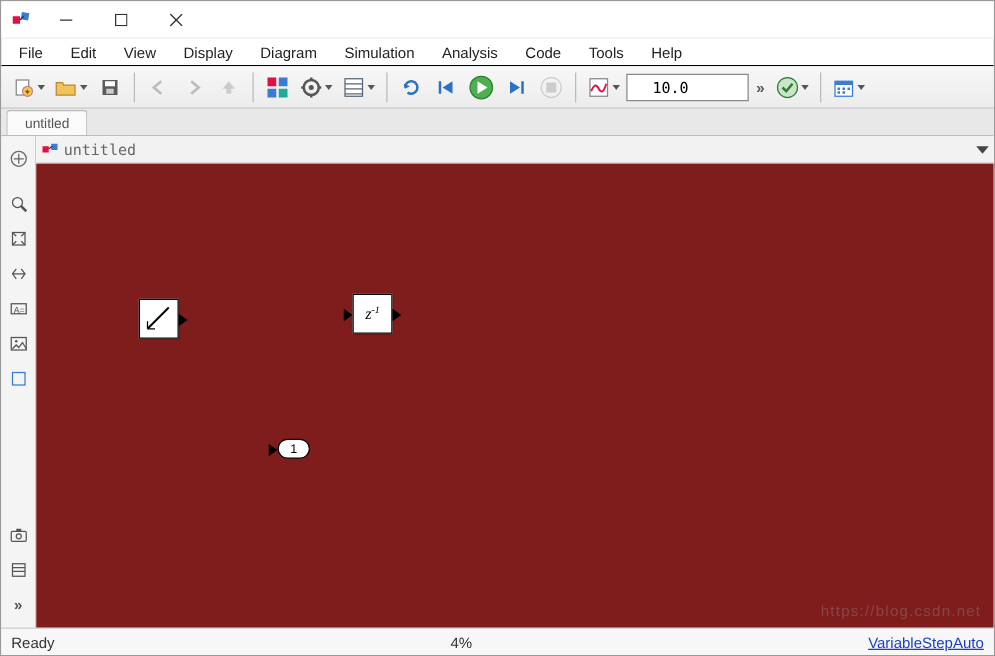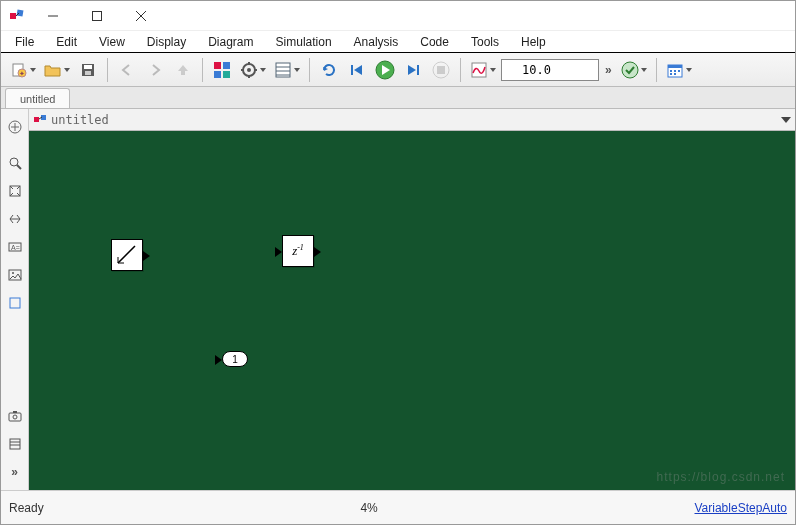--- a/index.html
+++ b/index.html
@@ -156,21 +156,21 @@
   .crumbbar .crumb-arrow {
     margin-left: auto;
     width: 0; height: 0;
     border-left: 5px solid transparent;
     border-right: 5px solid transparent;
     border-top: 6px solid #444;
   }
   .canvas {
     flex: 1;
     position: relative;
-    background: #14532d;
+    background: #7f1d1d;
     overflow: hidden;
   }
   .block {
     position: absolute;
     width: 32px; height: 32px;
     background: #fff;
     border: 1px solid #000;
     display: flex; align-items: center; justify-content: center;
     box-shadow: 1px 1px 0 rgba(0,0,0,0.15);
   }
@@ -202,21 +202,21 @@
   .watermark {
     position: absolute;
     right: 10px; bottom: 6px;
     color: rgba(150,150,150,0.35);
     font-size: 12px;
     letter-spacing: 1px;
     text-align: right;
   }
   
   .statusbar {
-    height: 34px;
+    height: 22px;
     border-top: 1px solid #ccc;
     background: #f7f7f7;
     display: flex;
     align-items: center;
     padding: 0 8px;
     font-size: 12px;
     color: #333;
     gap: 12px;
   }
   .statusbar .st-spacer { flex: 1; }

